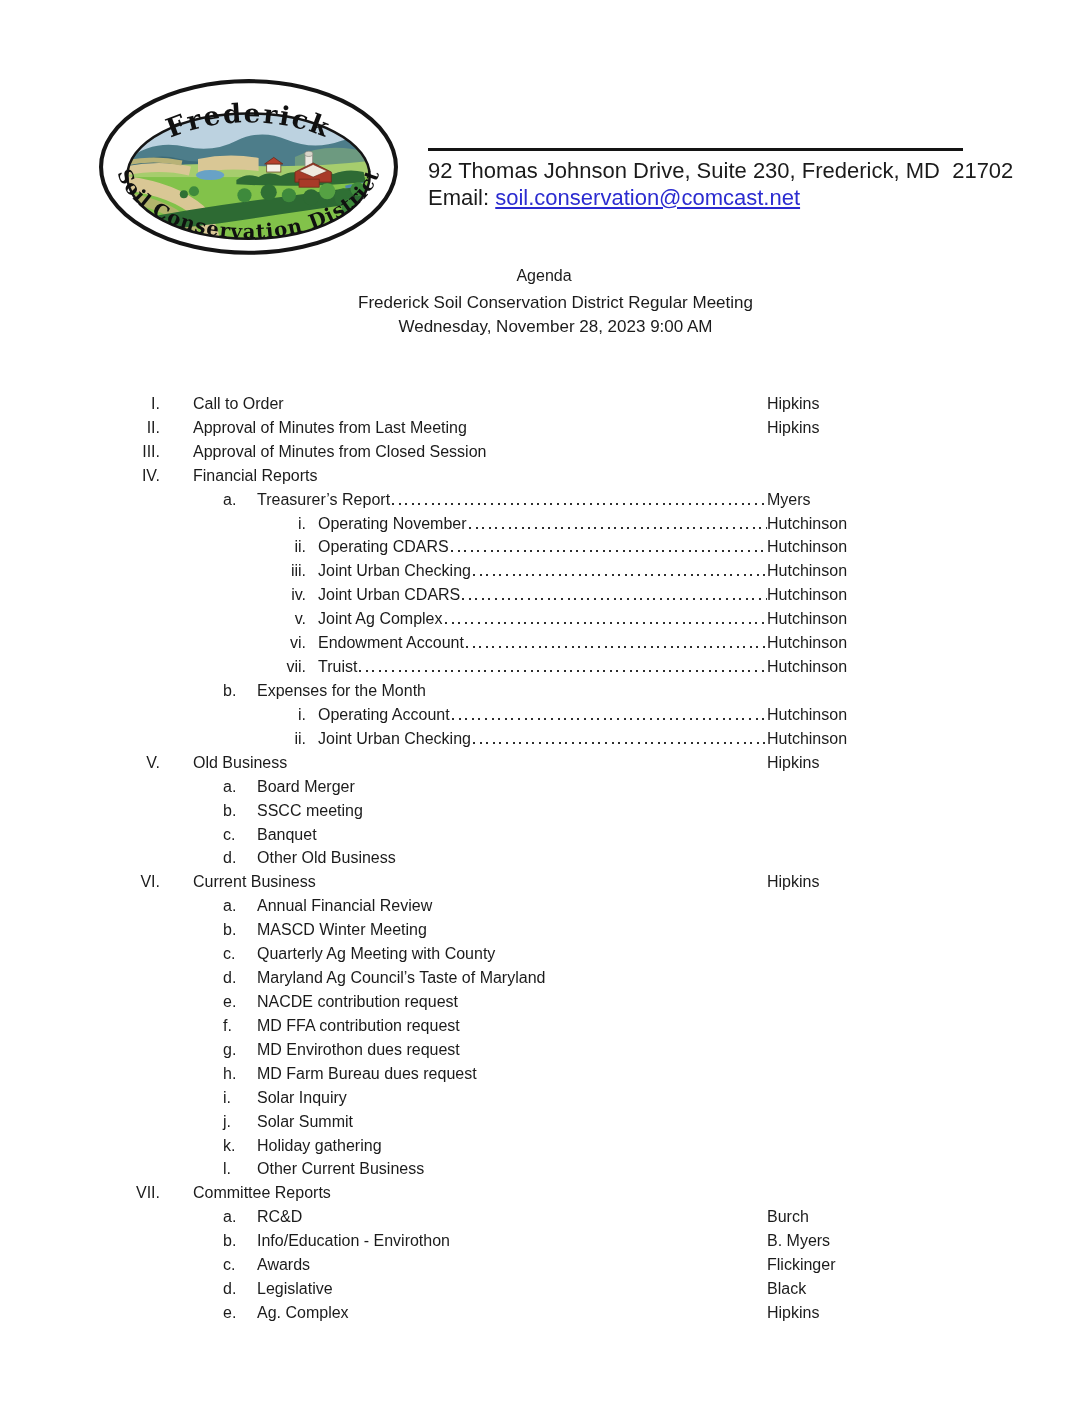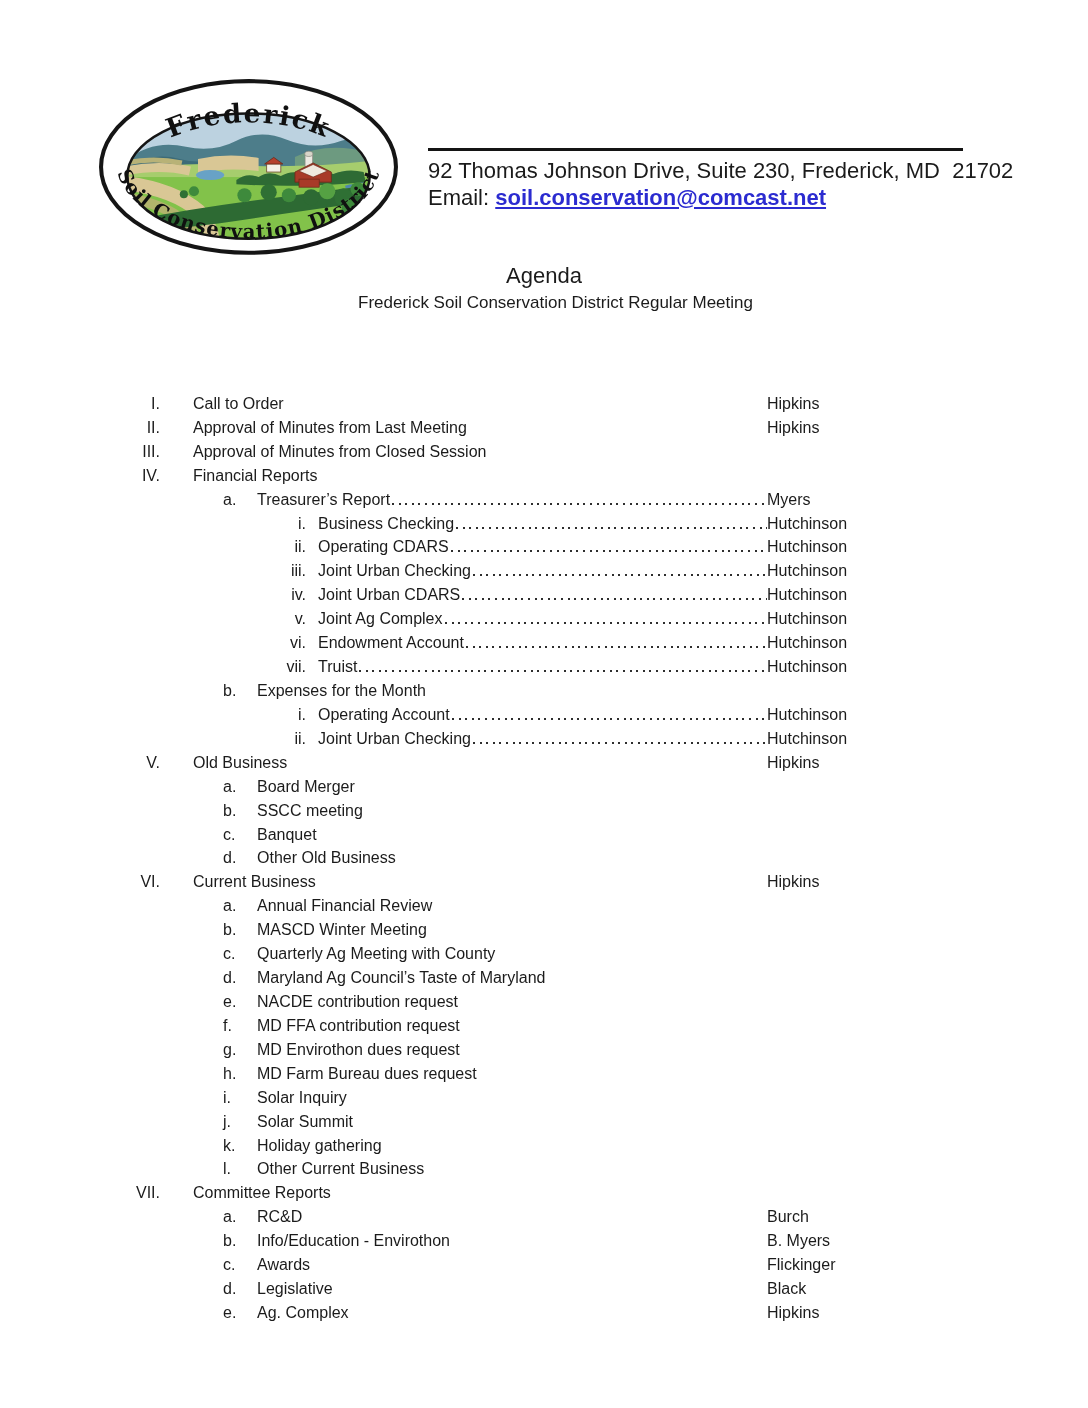--- a/index.html
+++ b/index.html
@@ -8,21 +8,21 @@
     font-family:"Liberation Sans",sans-serif;color:#1b1b1b;
   }
   
   .logo{position:absolute;left:97px;top:78px;width:303px;height:180px;}
   .hdr{position:absolute;left:428px;top:148px;width:535px;}
   .hdr-rule{height:3px;background:#141414;margin-bottom:7px;}
   .hdr-line{font-size:22px;line-height:26.5px;white-space:pre;}
   .email-link{color:#2b2bd0;text-decoration:underline;cursor:pointer;}
   
   .titleblock{position:absolute;left:0;top:261px;width:1088px;text-align:center;}
-  .title-main{font-size:22px;line-height:30px;}
+  .title-main{font-size:16px;line-height:30px;}
   .title-sub{font-size:17px;line-height:23.7px;padding-left:23px;}
   
   .agenda{position:absolute;left:0;top:389px;width:970px;}
   .row{display:flex;align-items:flex-end;height:23.93px;white-space:pre;}
   .num{flex:none;}
   .label{flex:none;font-size:16px;}
   .name{flex:none;width:203px;font-size:16px;}
   .filler{flex:1 1 auto;}
   .leader{
     flex:1 1 auto;height:2px;align-self:flex-end;margin:0 0 4px 2px;
@@ -103,35 +103,36 @@
     </text>
     <text font-family="'DejaVu Serif',serif" font-weight="bold" font-size="19.5" letter-spacing="1" fill="#101010">
       <textPath href="#logoBottomArc" startOffset="50%" text-anchor="middle">Soil Conservation District</textPath>
     </text>
   </svg>
 </div>
 
 <div class="hdr">
   <div class="hdr-rule"></div>
   <div class="hdr-line">92 Thomas Johnson Drive, Suite 230, Frederick, MD  21702</div>
-  <div class="hdr-line"><span>Email: </span><a class="email-link" style="color: rgb(43, 43, 208); font-weight: bold;">soil.conservation@comcast.net</a></div>
+  <div class="hdr-line"><span>Email: </span><a class="email-link" style="color: rgb(43, 43, 208);">soil.conservation@comcast.net</a></div>
 </div>
 
 <div class="titleblock">
   <div class="title-main">Agenda</div>
   <div class="title-sub">Frederick Soil Conservation District Regular Meeting</div>
+  <div class="title-sub">Wednesday, November 28, 2023 9:00 AM</div>
 </div>
 
 <div class="agenda">
     <div class="row lvl0"><span class="num">I.</span><span class="label">Call to Order</span><span class="filler"></span><span class="name">Hipkins</span></div>
     <div class="row lvl0"><span class="num">II.</span><span class="label">Approval of Minutes from Last Meeting</span><span class="filler"></span><span class="name">Hipkins</span></div>
     <div class="row lvl0"><span class="num">III.</span><span class="label">Approval of Minutes from Closed Session</span><span class="filler"></span><span class="name"></span></div>
     <div class="row lvl0"><span class="num">IV.</span><span class="label">Financial Reports</span><span class="filler"></span><span class="name"></span></div>
     <div class="row lvl1"><span class="num">a.</span><span class="label">Treasurer’s Report</span><span class="leader"></span><span class="name">Myers</span></div>
-    <div class="row lvl2"><span class="num">i.</span><span class="label">Business Checking</span><span class="leader"></span><span class="name">Hutchinson</span></div>
+    <div class="row lvl2"><span class="num">i.</span><span class="label">Operating November</span><span class="leader"></span><span class="name">Hutchinson</span></div>
     <div class="row lvl2"><span class="num">ii.</span><span class="label">Operating CDARS</span><span class="leader"></span><span class="name">Hutchinson</span></div>
     <div class="row lvl2"><span class="num">iii.</span><span class="label">Joint Urban Checking</span><span class="leader"></span><span class="name">Hutchinson</span></div>
     <div class="row lvl2"><span class="num">iv.</span><span class="label">Joint Urban CDARS</span><span class="leader"></span><span class="name">Hutchinson</span></div>
     <div class="row lvl2"><span class="num">v.</span><span class="label">Joint Ag Complex</span><span class="leader"></span><span class="name">Hutchinson</span></div>
     <div class="row lvl2"><span class="num">vi.</span><span class="label">Endowment Account</span><span class="leader"></span><span class="name">Hutchinson</span></div>
     <div class="row lvl2"><span class="num">vii.</span><span class="label">Truist</span><span class="leader"></span><span class="name">Hutchinson</span></div>
     <div class="row lvl1"><span class="num">b.</span><span class="label">Expenses for the Month</span><span class="filler"></span><span class="name"></span></div>
     <div class="row lvl2"><span class="num">i.</span><span class="label">Operating Account</span><span class="leader"></span><span class="name">Hutchinson</span></div>
     <div class="row lvl2"><span class="num">ii.</span><span class="label">Joint Urban Checking</span><span class="leader"></span><span class="name">Hutchinson</span></div>
     <div class="row lvl0"><span class="num">V.</span><span class="label">Old Business</span><span class="filler"></span><span class="name">Hipkins</span></div>

